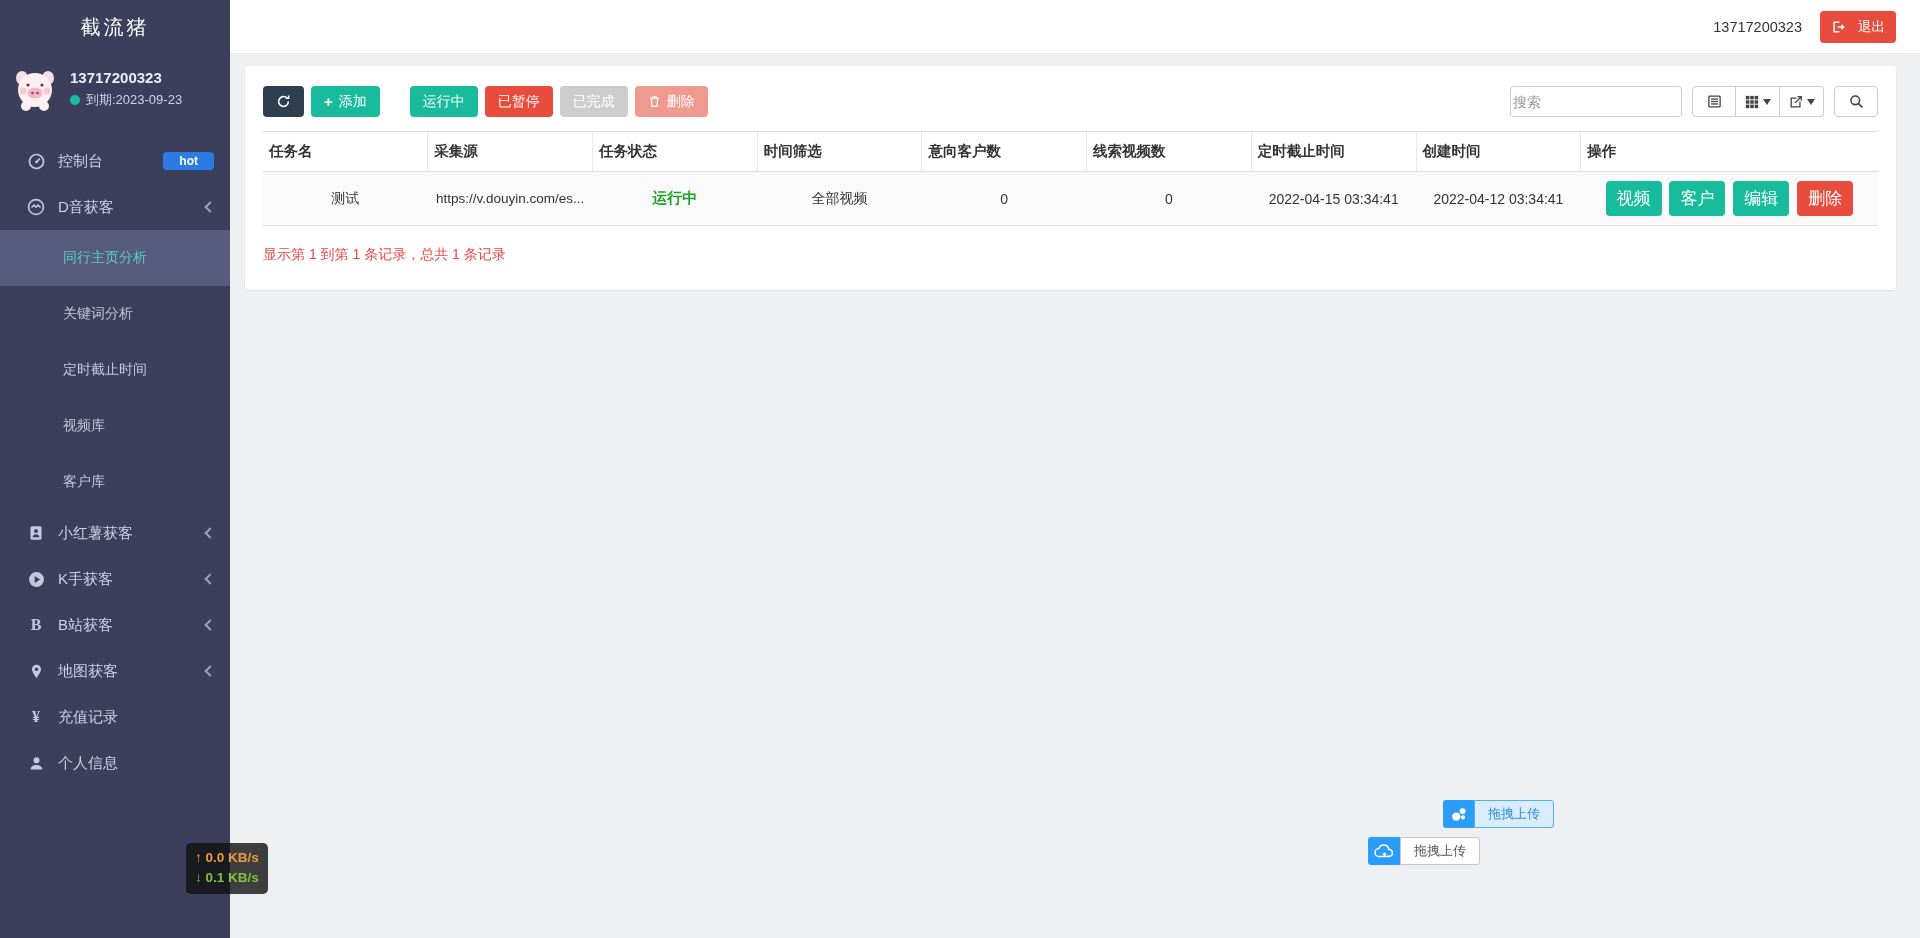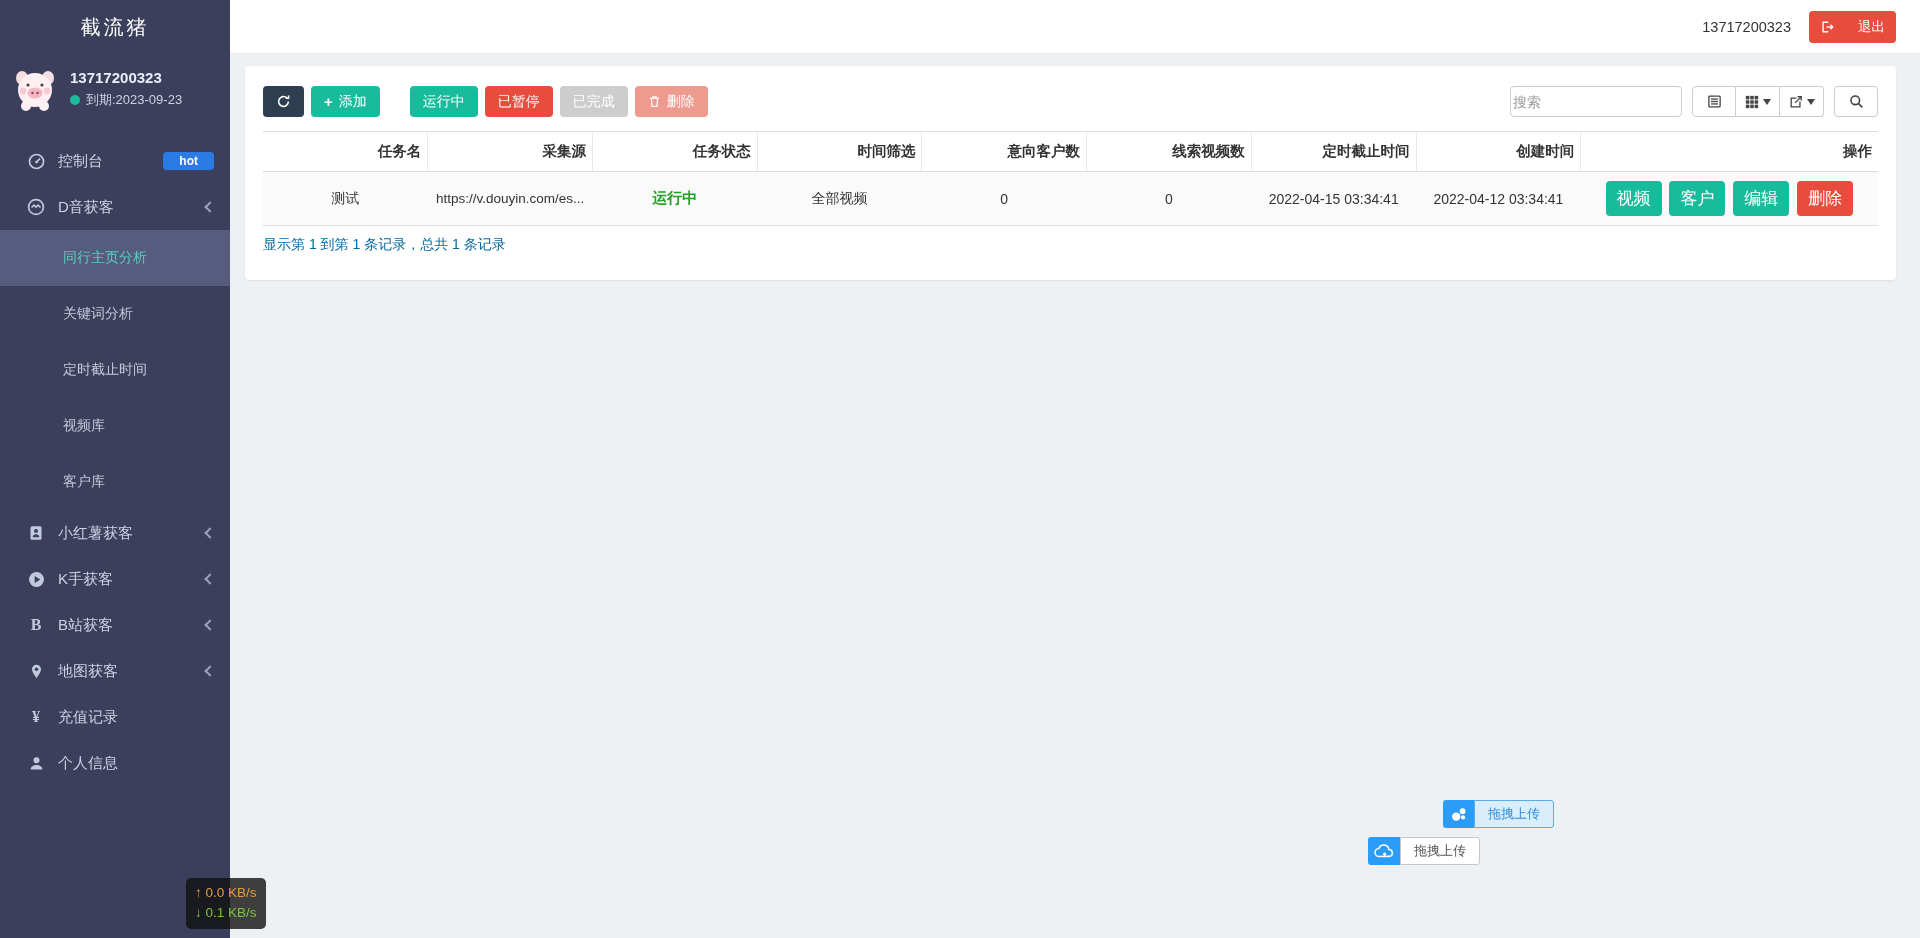--- a/index.html
+++ b/index.html
@@ -30,21 +30,21 @@
     font-size:14px; color:#c2c8da; cursor:pointer; }
   .nav-sub.active { background:#575b7d; color:#55d1bd; }
   .blet { font-weight:bold; font-size:16px; font-family:"Liberation Serif","DejaVu Serif",serif; }
 
   
   .topbar { position:absolute; left:230px; top:0; width:1690px; height:54px; background:#fff;
     display:flex; align-items:center; justify-content:flex-end; gap:18px; padding-right:24px;
     border-bottom:1px solid #e7eaee; }
   .top-user { font-size:14.5px; color:#333; }
   .btn-logout { background:#e74c3c; color:#fff; border:none; border-radius:4px;
-    padding:7px 11px; font-size:13.5px; display:flex; align-items:center; gap:24px; cursor:pointer; }
+    padding:7px 11px; font-size:13.5px; display:flex; align-items:center; gap:13px; cursor:pointer; }
 
   
   .main { position:absolute; left:230px; top:54px; width:1690px; height:884px; background:#eef1f4; }
   .card { margin:12px 24px 0 15px; background:#fff; border-radius:4px;
     box-shadow:0 1px 2px rgba(0,0,0,.08); padding:20px 18px 26px 18px; }
 
   .toolbar { display:flex; align-items:flex-start; justify-content:space-between; }
   .tb-left { display:flex; gap:7px; }
   .btn { border:none; border-radius:4px; height:31px; color:#fff; font-size:14px;
     display:inline-flex; align-items:center; justify-content:center; gap:6px;
@@ -62,47 +62,47 @@
   .search-input::placeholder { color:#999; }
   .btn-group { display:flex; }
   .wbtn { width:44px; height:31px; background:#fff; border:1px solid #ccc;
     display:flex; align-items:center; justify-content:center; gap:4px; cursor:pointer; color:#444; }
   .btn-group .wbtn + .wbtn { border-left:none; }
   .btn-group .wbtn:first-child { border-radius:4px 0 0 4px; }
   .btn-group .wbtn:last-child { border-radius:0 4px 4px 0; }
   .wbtn.single { border-radius:4px; }
 
   table { width:100%; border-collapse:collapse; margin-top:14px; border-top:1px solid #ddd; }
-  th { padding:10px 6px; font-size:14.5px; color:#333; text-align:right;
+  th { padding:10px 6px; font-size:14.5px; color:#333; text-align:left;
     border-bottom:1px solid #ddd; border-left:1px solid #e8e8e8; border-right:1px solid #e8e8e8; }
   th:first-child { border-left:none; } th:last-child { border-right:none; }
   th:nth-child(-n+8) { width:10.2%; }
   td { padding:9px 6px; font-size:14px; color:#333; text-align:center;
     background:#fafafa; border-bottom:1px solid #ddd; }
   .cell-status { color:#23a127; font-weight:bold; font-size:15px; }
   .cell-source { font-size:13.5px; }
   .abtn { display:inline-block; border-radius:4px; color:#fff; font-size:17px;
     padding:6px 11px; margin:0 2px; cursor:pointer; }
   .a-green { background:#18bc9c; } .a-red { background:#e74c3c; }
-  .summary { margin-top:10px; font-size:14px; color:#0369a1; }
+  .summary { margin-top:20px; font-size:14px; color:#ef4444; }
 
   
   .drag-widget { position:absolute; display:flex; z-index:5; }
   .dw1 { left:1443px; top:800px; }
   .dw2 { left:1368px; top:837px; }
   .dw-icon { width:31px; height:28px; background:#2b9cf8; display:flex; align-items:center;
     justify-content:center; border-radius:3px 0 0 3px; }
   .dw1 .dw-label { height:28px; line-height:26px; padding:0 13px; font-size:13px;
     background:#d9edfb; border:1px solid #57aeed; border-radius:0 3px 3px 0; color:#2e8fe0; }
   .dw2 .dw-label { height:28px; line-height:26px; padding:0 13px; font-size:13px;
     background:#fff; border:1px solid #c6c6c6; border-radius:0 3px 3px 0; color:#555; }
 
-  .net-overlay { position:absolute; left:186px; top:878px; z-index:6;
+  .net-overlay { position:absolute; left:186px; top:843px; z-index:6;
     background:rgba(18,18,18,.8); border-radius:5px; padding:5px 9px;
-    font-size:13.5px; font-weight:normal; line-height:1.5; white-space:nowrap; }
+    font-size:13.5px; font-weight:bold; line-height:1.5; white-space:nowrap; }
   .net-up { color:#e89a3c; } .net-down { color:#7cc33f; }
 
   svg { display:block; }
 </style>
 </head>
 <body>
 
 <div class="sidebar">
   <div class="brand">截流猪</div>
 

